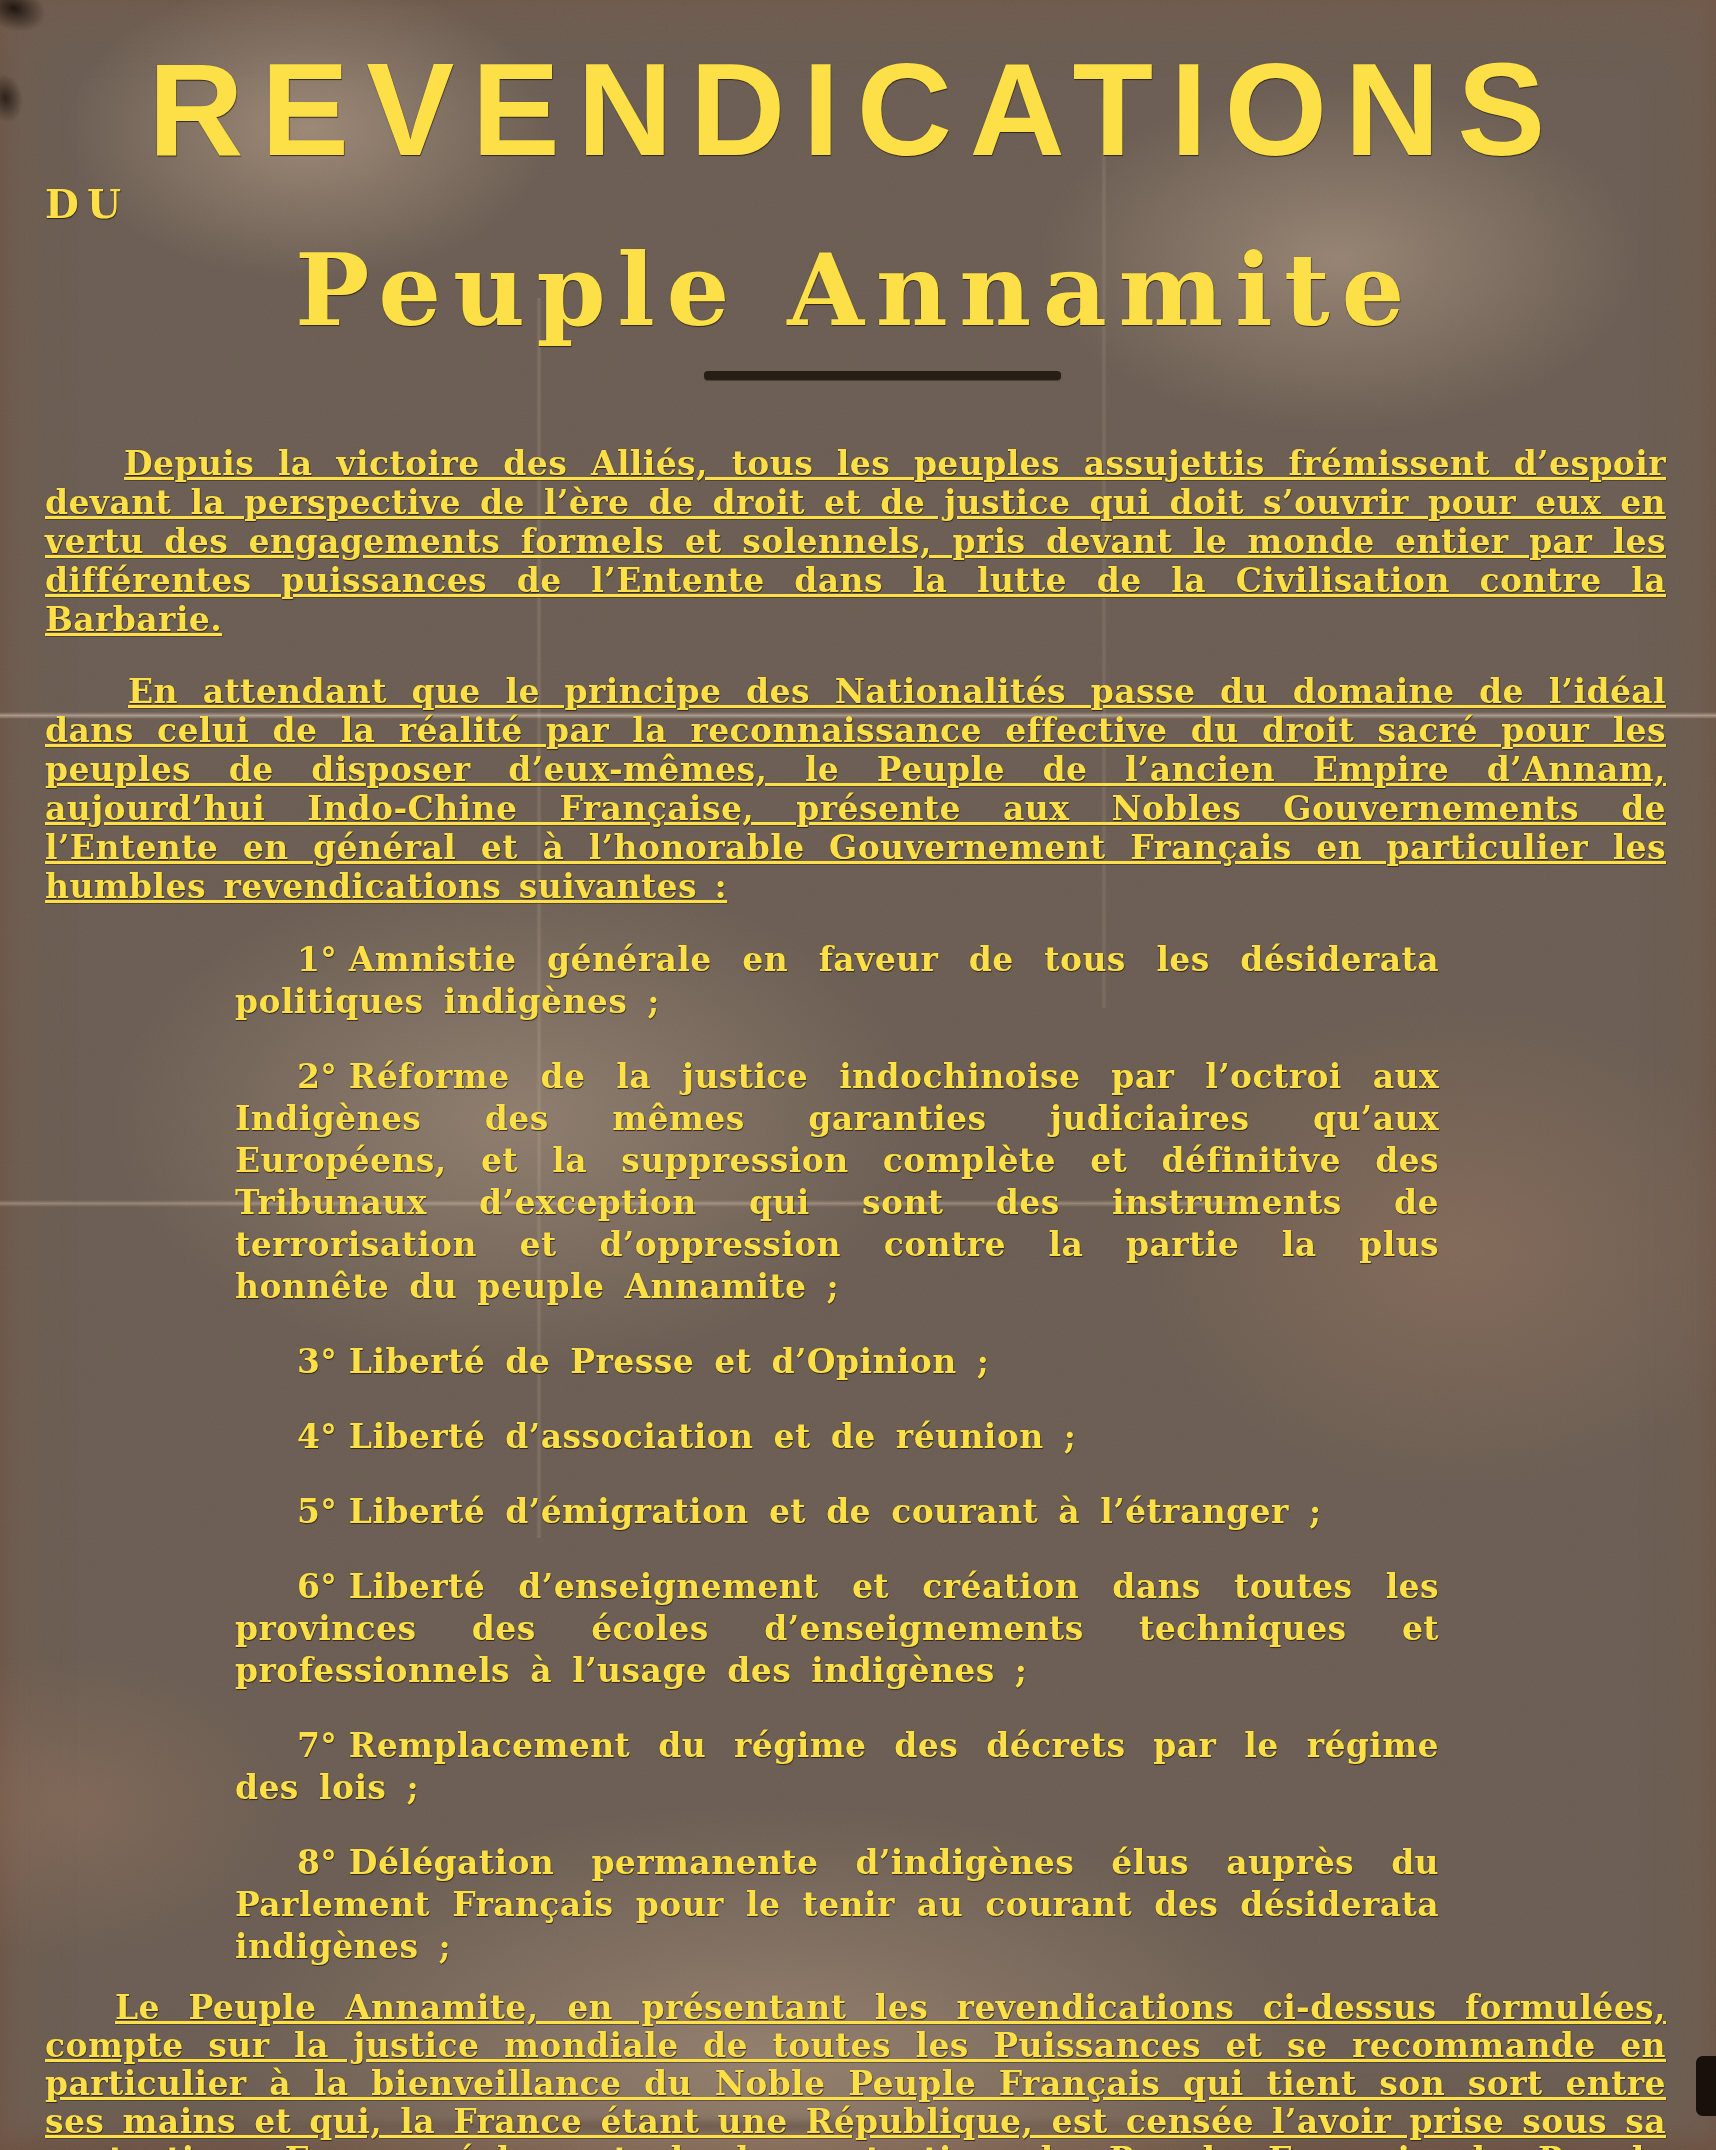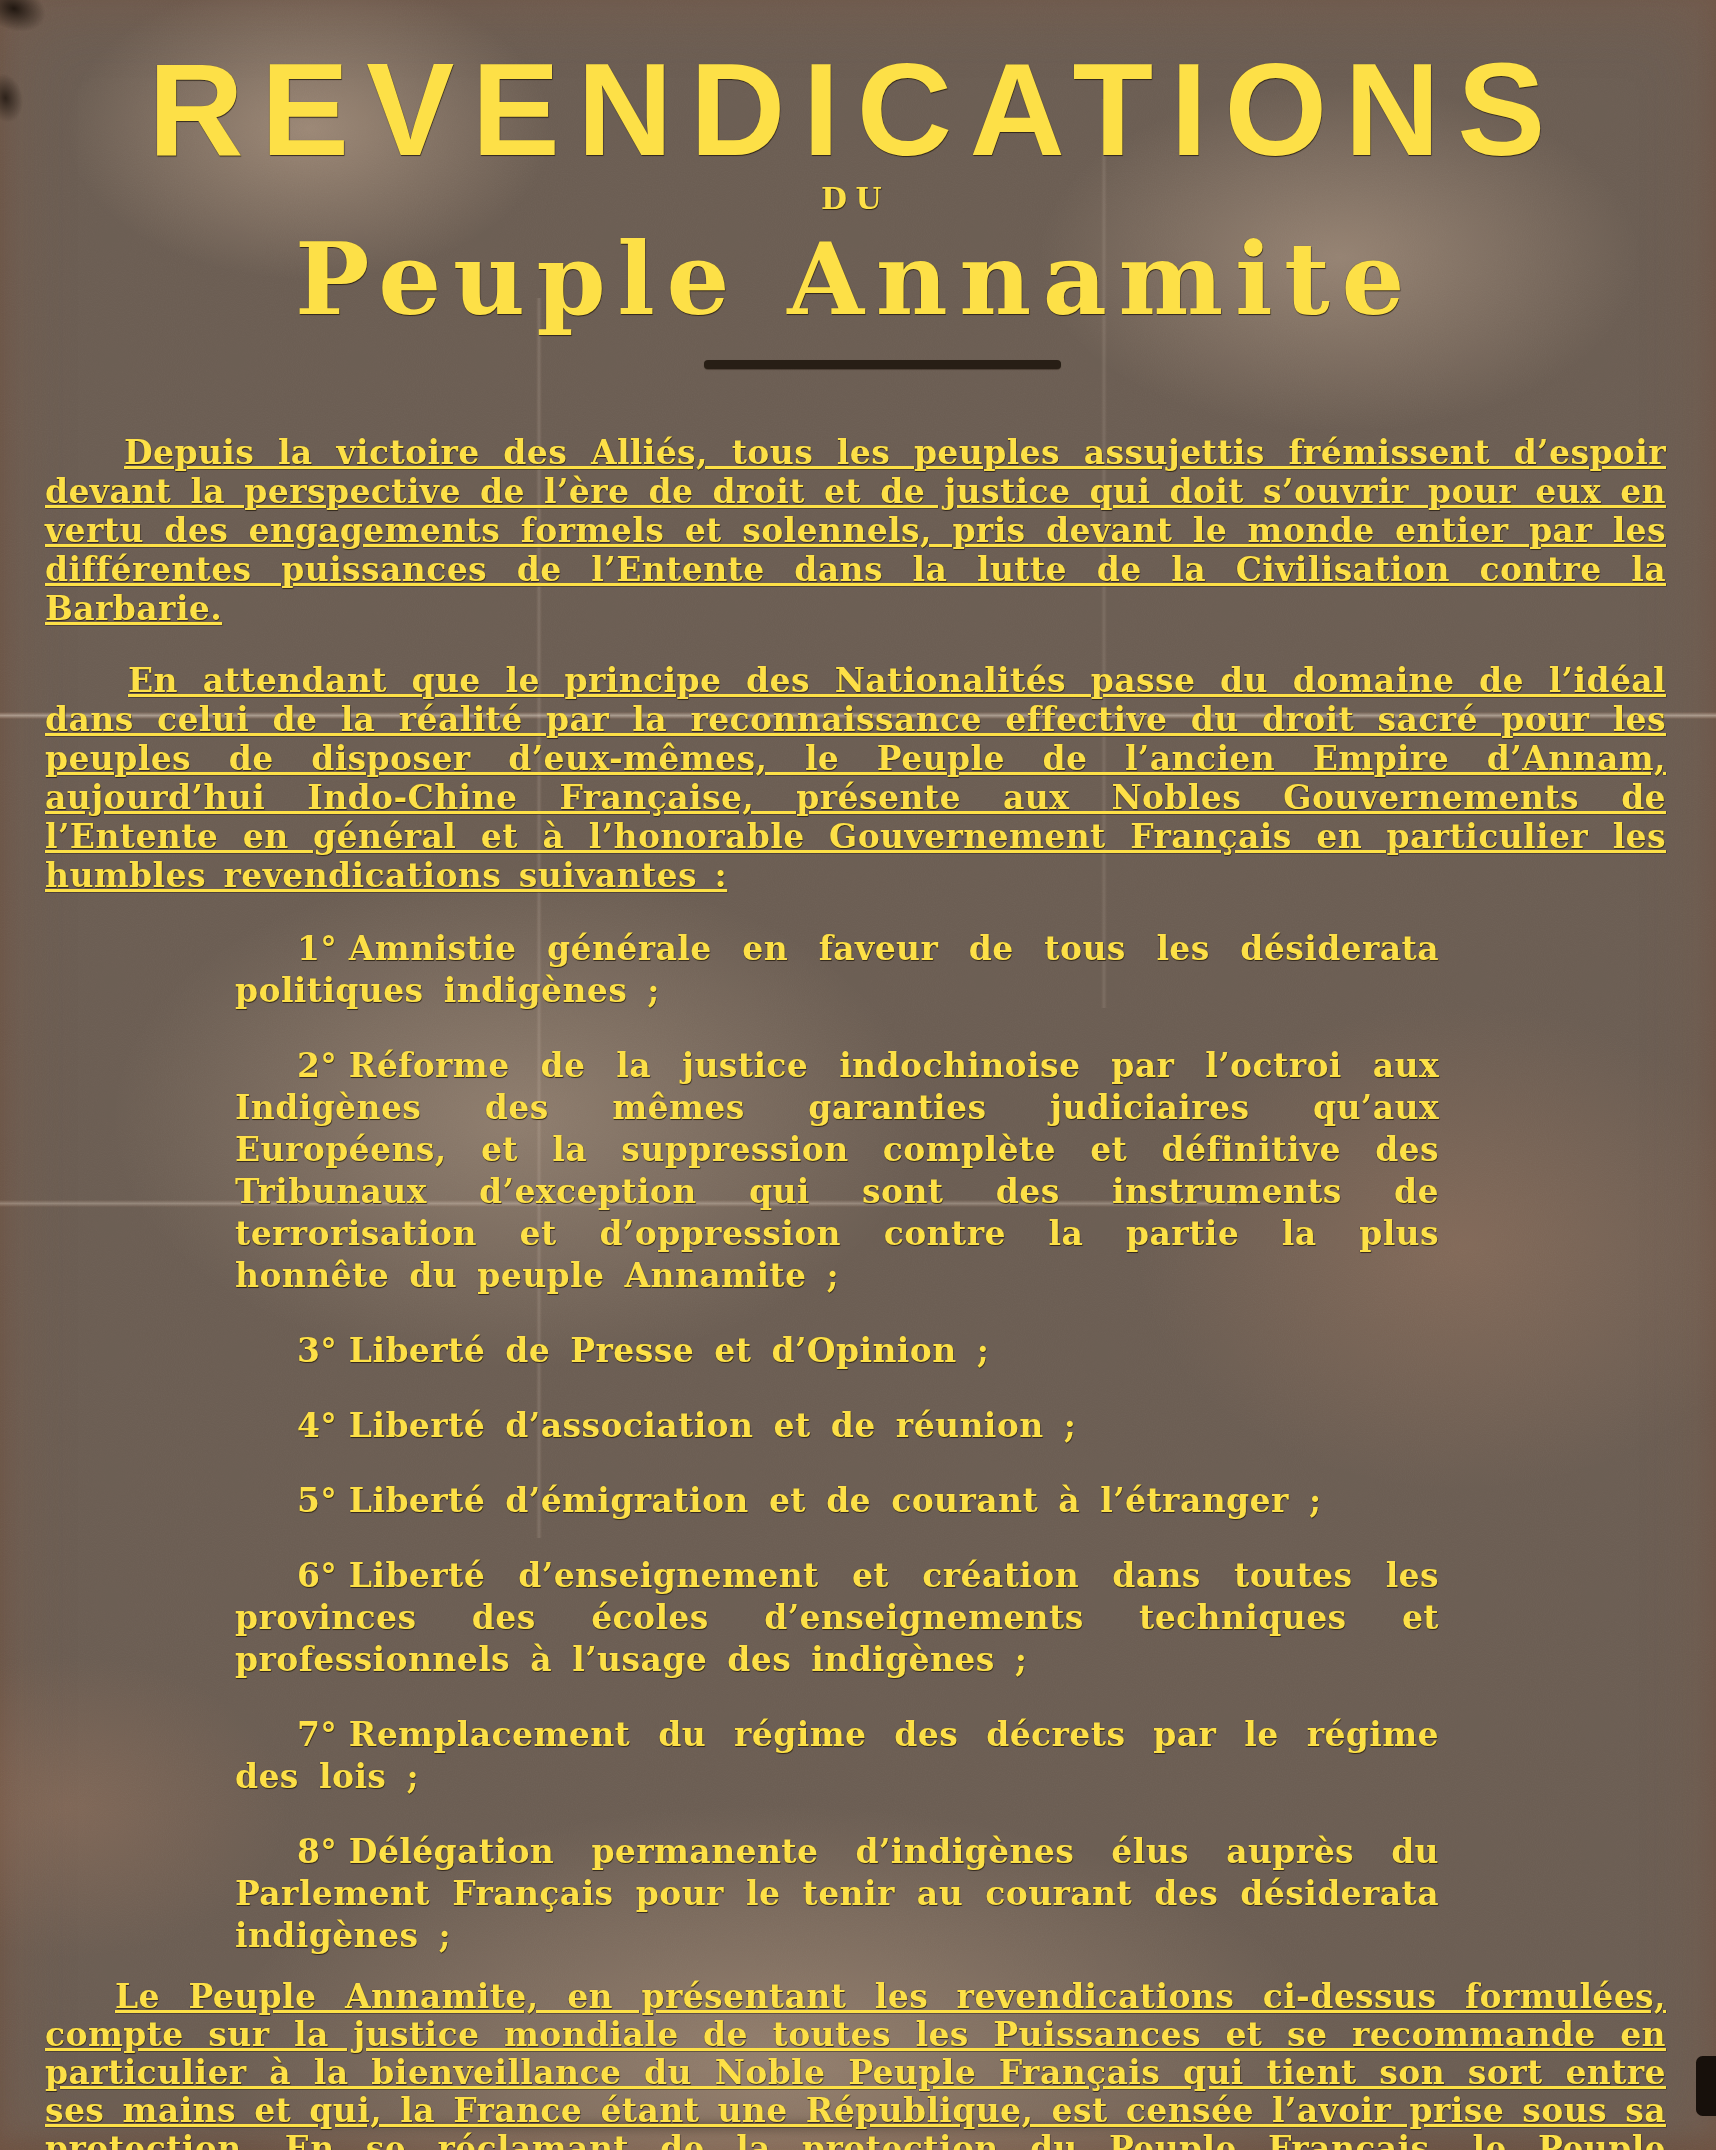--- a/index.html
+++ b/index.html
@@ -43,21 +43,21 @@
   .t1{
     font-family:"Liberation Sans", sans-serif;
     font-weight:bold;
     font-size:132px;line-height:1.02;
     letter-spacing:17.4px;
     text-align:center;
     white-space:nowrap;
   }
   .t2{
     font-family:"DejaVu Serif", serif;font-weight:bold;
-    font-size:30px;letter-spacing:8.3px;text-align:center;margin-top:3.3px;
+    font-size:39px;letter-spacing:8.3px;text-align:left;margin-top:3.3px;
   }
   .t3{
     font-family:"DejaVu Serif", serif;font-weight:bold;
     font-size:99px;letter-spacing:11.6px;text-align:center;margin-top:5px;white-space:nowrap;
   }
   .title-rule{
     width:357px;height:9px;margin:23px auto 0;
     background:#271e15;border-radius:4.1px;
     transform:translateX(27px);
     box-shadow:0 0.8px 0.8px rgba(40,30,20,.6);

